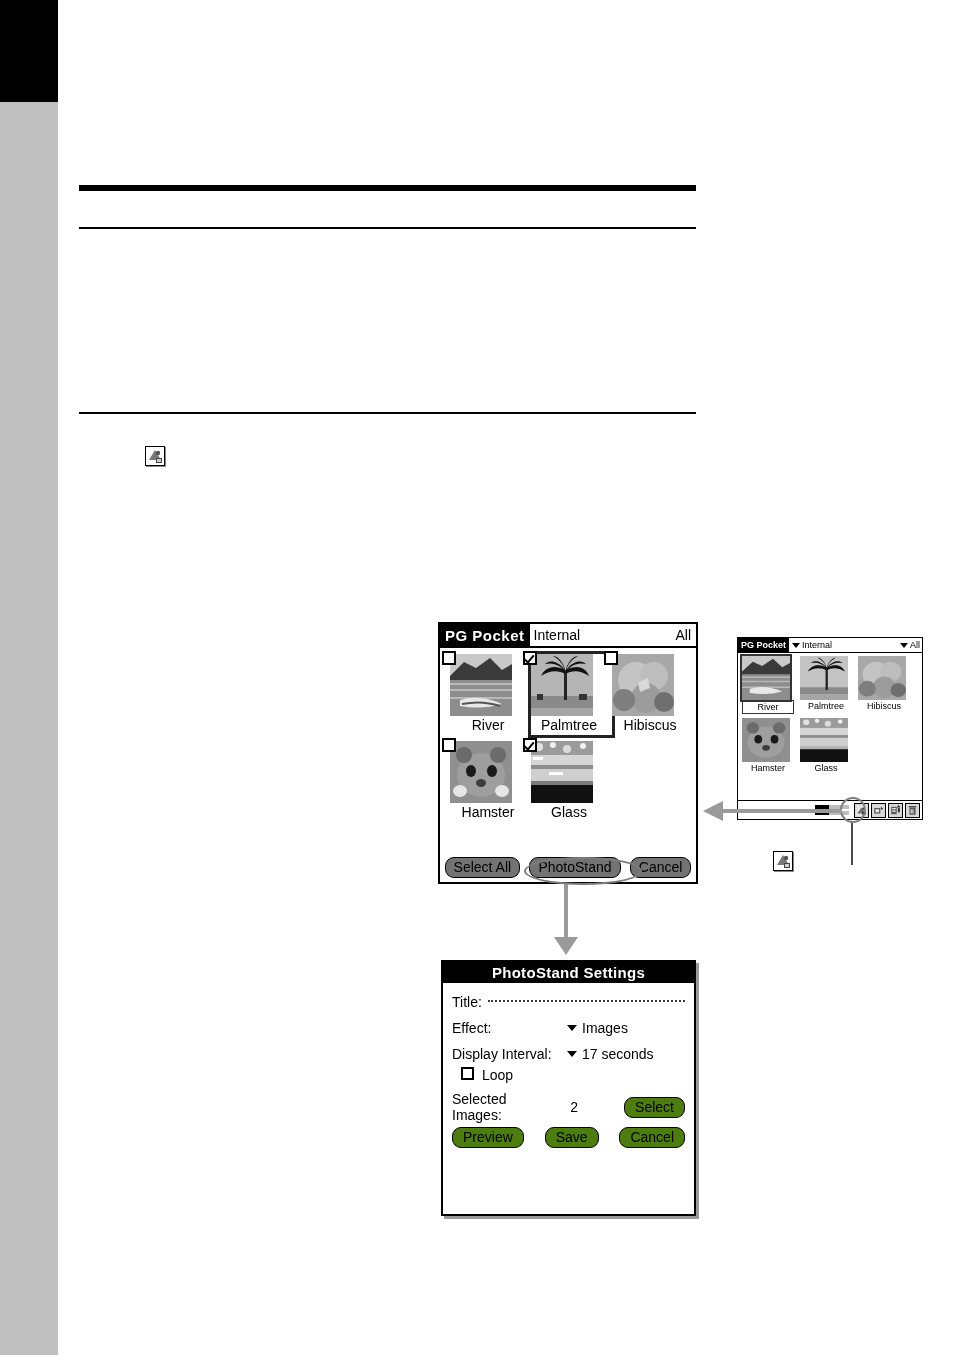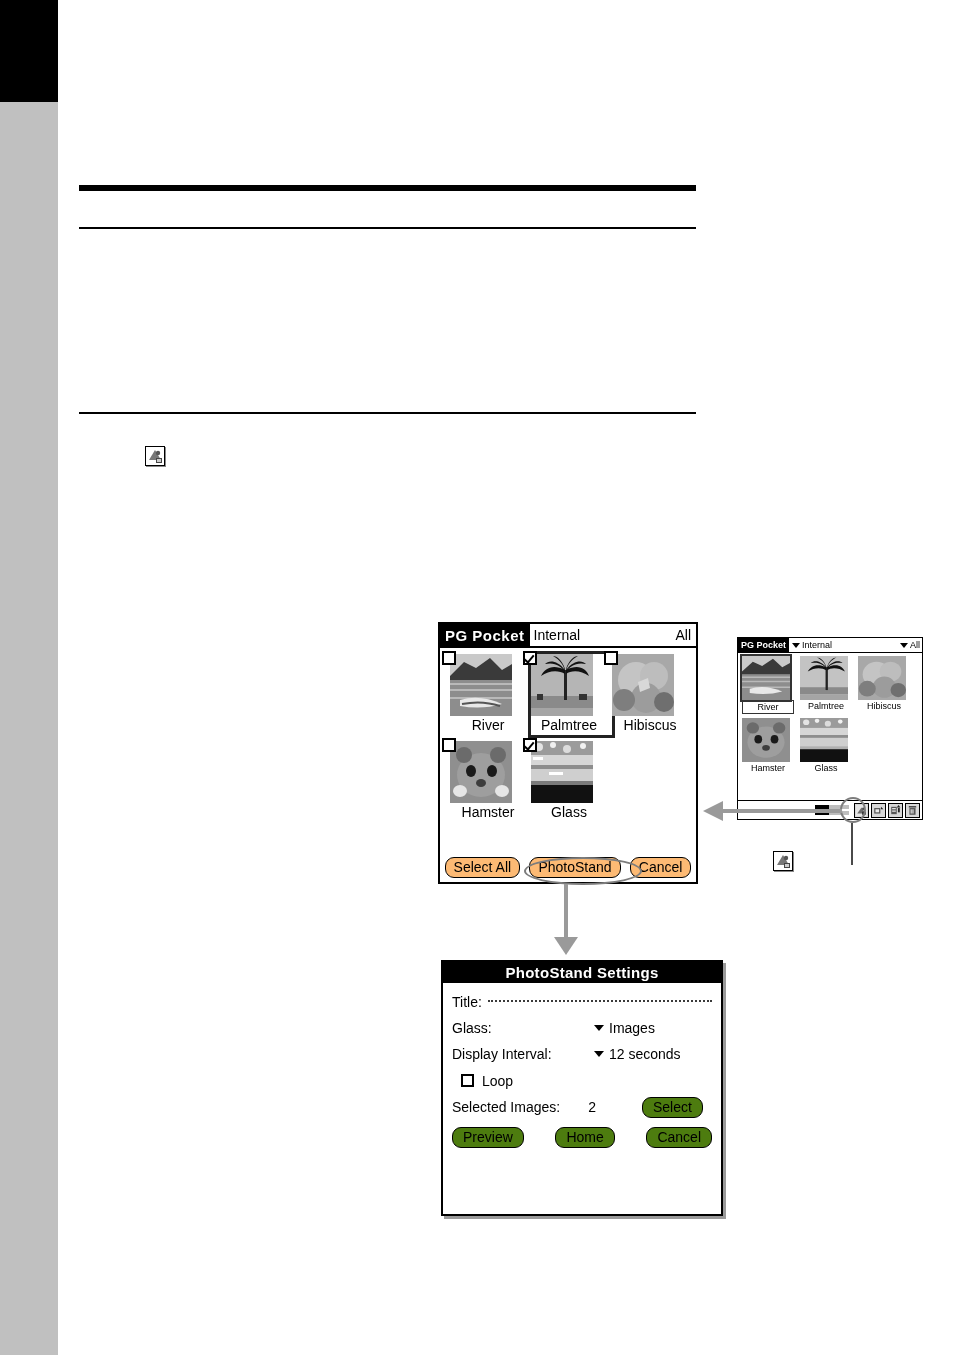--- a/index.html
+++ b/index.html
@@ -62,21 +62,21 @@
   .chk.on:after{
     content:"";position:absolute;left:1px;top:0px;width:4px;height:8px;
     border:solid #000;border-width:0 2px 2px 0;transform:rotate(40deg);
   }
   .btnrow{
     position:absolute;left:0;bottom:4px;width:100%;
     display:flex;justify-content:space-around;align-items:center;
   }
   .pbtn{
     border:1.5px solid #000;border-radius:9px;font-size:14px;padding:0 8px;
-    height:19px;line-height:18px;background:#fdba74;color:#000;white-space:nowrap;
+    height:19px;line-height:18px;background:#737373;color:#000;white-space:nowrap;
   }
   .highlight-ring{
     position:absolute;border:2px solid #7d7d7d;border-radius:50%;
     box-sizing:border-box;pointer-events:none;
   }
 
   
   #screen-small{
     position:absolute;left:737px;top:637px;width:186px;height:183px;
     background:#fff;border:1px solid #000;box-sizing:border-box;
@@ -103,35 +103,35 @@
   }
   .tb-icon{
     width:15px;height:15px;border:1px solid #000;background:#d8d8d8;
     box-sizing:border-box;display:flex;align-items:center;justify-content:center;
   }
   .tb-slider{display:flex;flex-direction:column;justify-content:center;gap:2px;margin-right:3px;}
   .tb-slider i{display:block;width:34px;height:4px;background:linear-gradient(90deg,#000 0 14px,#bdbdbd 14px 100%);}
 
   
   #settings{
-    position:absolute;left:441px;top:960px;width:282px;height:256px;
+    position:absolute;left:441px;top:960px;width:255px;height:256px;
     background:#fff;border:2px solid #000;box-sizing:border-box;
     box-shadow:3px 3px 0 #9a9a9a;
   }
   #settings .dlg-title{
     background:#000;color:#fff;font-size:15px;font-weight:bold;text-align:center;
     height:21px;line-height:21px;letter-spacing:.3px;
   }
   #settings .body{padding:6px 9px 0 9px;font-size:14px;color:#000;}
   .frow{display:flex;align-items:center;height:26px;justify-content:center;}
   .flabel{white-space:nowrap;}
   .dotline{flex:1;border-bottom:2px dotted #3a3a3a;margin-left:6px;margin-bottom:3px;height:1px;}
   .popcol{margin-left:auto;display:flex;align-items:center;gap:5px;width:118px;}
   .tri-sm{width:0;height:0;border-left:5px solid transparent;border-right:5px solid transparent;border-top:6px solid #000;}
-  .cbrow{display:flex;align-items:center;height:27px;gap:8px;}
+  .cbrow{display:flex;height:27px;gap:8px;}
   .cbox{width:13px;height:13px;border:2px solid #000;box-sizing:border-box;background:#fff;margin-left:9px;}
   .selrow{display:flex;align-items:center;height:26px;gap:24px;}
   .dbtnrow{display:flex;justify-content:space-between;align-items:center;margin-top:7px;}
   .dbtn{border:1.5px solid #000;border-radius:9px;font-size:14px;padding:0 10px;height:19px;line-height:18px;background:#4d7c0f;}
 
   
   #arrow-down{position:absolute;left:564px;top:884px;width:4px;height:58px;background:#9a9a9a;}
   #arrow-down-head{
     position:absolute;left:554px;top:937px;width:0;height:0;
     border-left:12px solid transparent;border-right:12px solid transparent;
@@ -439,46 +439,46 @@
   <div class="dlg-title">PhotoStand Settings</div>
   <div class="body">
 
     <div class="frow">
       <span class="flabel">Title:</span>
       <span class="dotline"></span>
     </div>
 
 
     <div class="frow">
-      <span class="flabel">Glass:</span>
+      <span class="flabel">Effect:</span>
       <span class="popcol">
         <span class="tri-sm"></span>
         <span>Images</span>
       </span>
     </div>
 
     <div class="frow">
       <span class="flabel">Display Interval:</span>
       <span class="popcol">
         <span class="tri-sm"></span>
-        <span>12 seconds</span>
+        <span>17 seconds</span>
       </span>
     </div>
 
     <div class="cbrow">
       <span class="cbox"></span>
       <span>Loop</span>
     </div>
 
 
     <div class="selrow">
       <span>Selected Images:</span>
       <span style="margin-left:4px;">2</span>
       <span class="dbtn" style="margin-left:22px;">Select</span>
     </div>
 
     <div class="dbtnrow">
       <span class="dbtn">Preview</span>
-      <span class="dbtn">Home</span>
+      <span class="dbtn">Save</span>
       <span class="dbtn">Cancel</span>
     </div>
   </div>
 </div>
 
 </body></html>

